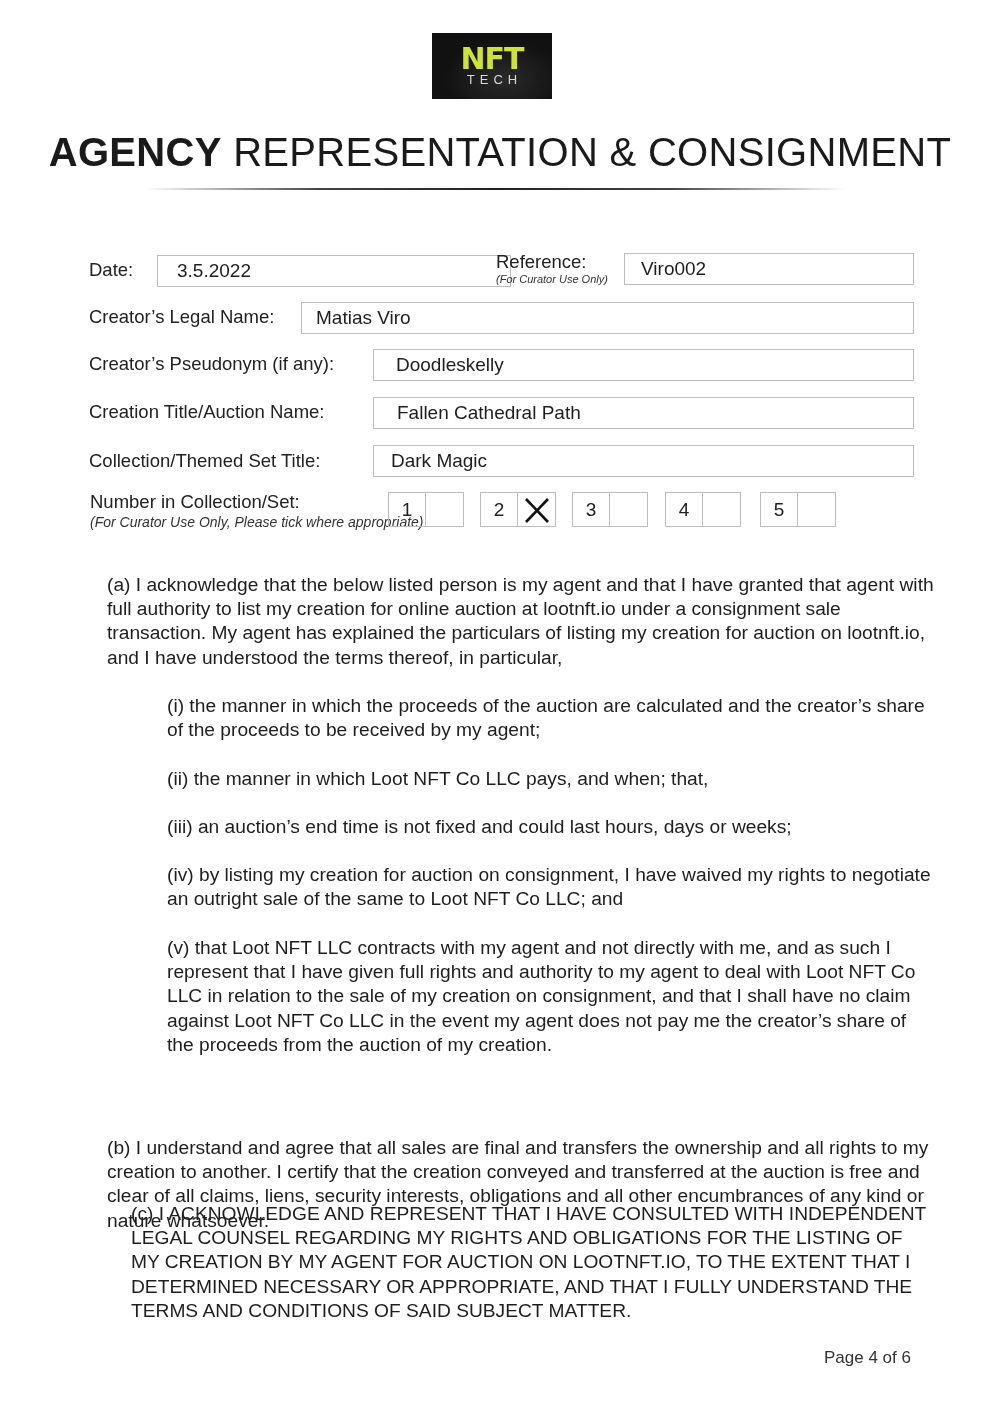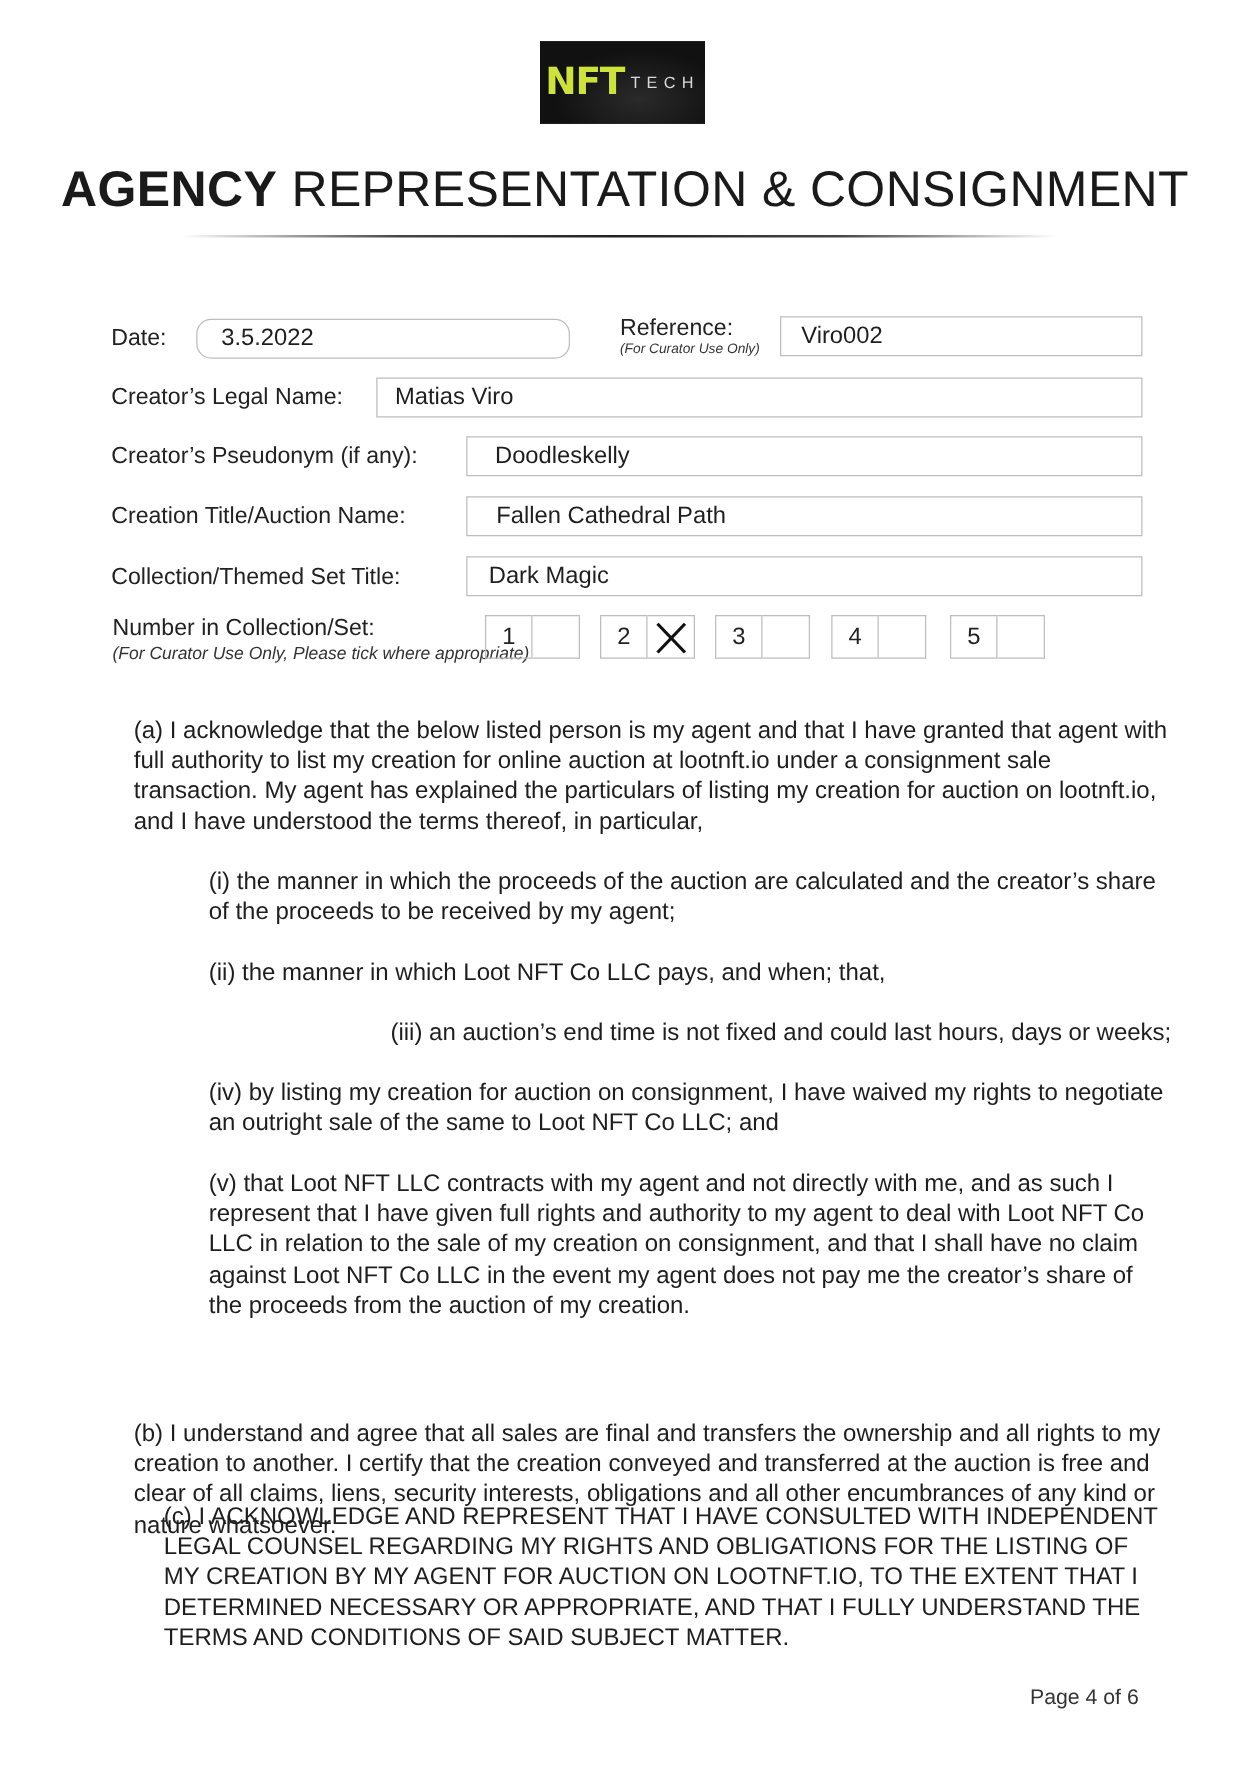--- a/index.html
+++ b/index.html
@@ -1,24 +1,24 @@
 <!DOCTYPE html>
 <html><head>
   <meta charset="utf-8">
   <style>
     html, body { margin: 0; padding: 0; background: #ffffff; }
     body {
       width: 1000px; height: 1414px; position: relative; overflow: hidden;
       font-family: "Liberation Sans", sans-serif; color: #1e1e1e;
     }
     .logo {
-      position: absolute; left: 432px; top: 33px; width: 132px; height: 66px;
+      position: absolute; left: 432px; top: 33px; width: 120px; height: 66px;
       background: #111111;
       background-image: radial-gradient(ellipse at 60% 70%, #2a2a2a 0%, #111 60%);
-      display: flex; flex-direction: row; align-items: center; justify-content: center;
+      display: flex; flex-direction: column; align-items: center; justify-content: center;
     }
     .logo .nft {
       font-family: "DejaVu Sans", sans-serif; font-weight: bold; font-size: 30px;
       line-height: 28px; color: #cde23a; letter-spacing: -1px;
     }
     .logo .tech {
       font-family: Liberation Sans, sans-serif; font-size: 13px; line-height: 14px;
       color: #d8d8d8; letter-spacing: 5px; margin-left: 5px;
     }
     .title {
@@ -68,21 +68,21 @@
   <div class="tech">TECH</div>
 </div>
 
 <div class="title">
   <span class="bold">AGENCY</span>
   <span class="light">REPRESENTATION &amp; CONSIGNMENT</span>
 </div>
 <div class="rule"></div>
 
 <div class="label" style="left:89px; top:259px;">Date:</div>
-<div class="field" style="left:157px; top:255px; width:299px; padding-left:19px;border-radius:12px;">
+<div class="field" style="left:157px; top:255px; width:354px; padding-left:19px;">
   <span>3.5.2022</span>
 </div>
 
 <div class="label" style="left:496px; top:251px;">Reference:</div>
 <div class="sublabel" style="left:496px; top:273px;">(For Curator Use Only)</div>
 <div class="field" style="left:624px; top:253px; width:290px; padding-left:16px;">
   <span>Viro002</span>
 </div>
 
 <div class="label" style="left:89px; top:306px;">Creator’s Legal Name:</div>
@@ -130,19 +130,19 @@
   <div class="cb-cell"></div>
 </div>
 <div class="cb-group" style="left:760px;">
   <div class="cb-cell">5</div>
   <div class="cb-cell"></div>
 </div>
 
 <p class="para main" style="top:573px;">(a) I acknowledge that the below listed person is my agent and that I have granted that agent with full authority to list my creation for online auction at lootnft.io under a consignment sale transaction. My agent has explained the particulars of listing my creation for auction on lootnft.io, and I have understood the terms thereof, in particular,</p>
 <p class="para sub" style="top:694px;">(i) the manner in which the proceeds of the auction are calculated and the creator’s share of the proceeds to be received by my agent;</p>
 <p class="para sub" style="top:767px;">(ii) the manner in which Loot NFT Co LLC pays, and when; that,</p>
-<p class="para sub" style="top:815px;text-align:right;">(iii) an auction’s end time is not fixed and could last hours, days or weeks;</p>
+<p class="para sub" style="top:815px;">(iii) an auction’s end time is not fixed and could last hours, days or weeks;</p>
 <p class="para sub" style="top:863px;">(iv) by listing my creation for auction on consignment, I have waived my rights to negotiate an outright sale of the same to Loot NFT Co LLC; and</p>
 <p class="para sub" style="top:936px;">(v) that Loot NFT LLC contracts with my agent and not directly with me, and as such I represent that I have given full rights and authority to my agent to deal with Loot NFT Co LLC in relation to the sale of my creation on consignment, and that I shall have no claim against Loot NFT Co LLC in the event my agent does not pay me the creator’s share of the proceeds from the auction of my creation.</p>
 <p class="para main" style="top:1136px;">(b) I understand and agree that all sales are final and transfers the ownership and all rights to my creation to another. I certify that the creation conveyed and transferred at the auction is free and clear of all claims, liens, security interests, obligations and all other encumbrances of any kind or nature whatsoever.</p>
 <p class="para main" style="top:1202px; width:800px;margin-left:24px;">(c) I ACKNOWLEDGE AND REPRESENT THAT I HAVE CONSULTED WITH INDEPENDENT LEGAL COUNSEL REGARDING MY RIGHTS AND OBLIGATIONS FOR THE LISTING OF MY CREATION BY MY AGENT FOR AUCTION ON LOOTNFT.IO, TO THE EXTENT THAT I DETERMINED NECESSARY OR APPROPRIATE, AND THAT I FULLY UNDERSTAND THE TERMS AND CONDITIONS OF SAID SUBJECT MATTER.</p>
 
 <div class="footer">Page 4 of 6</div>
 
 </body></html>

